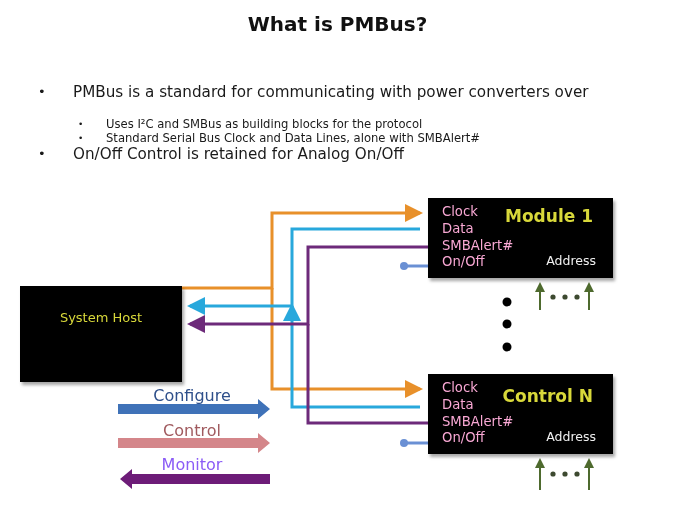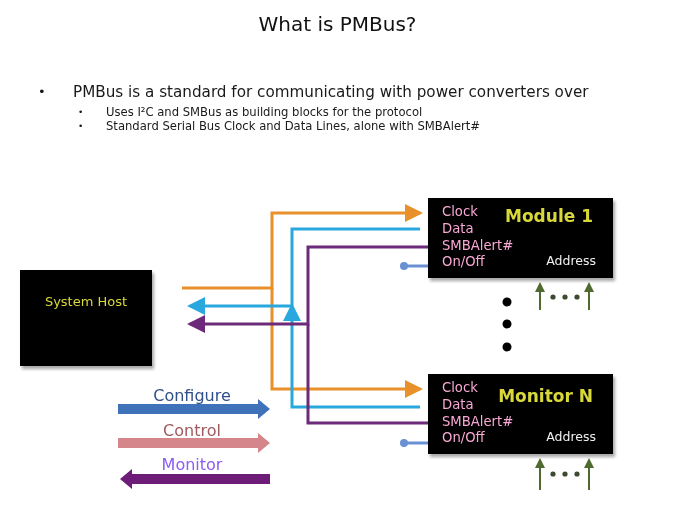--- a/index.html
+++ b/index.html
@@ -2,21 +2,21 @@
 <html><head>
 <meta charset="utf-8">
 <style>
   html, body { margin: 0; padding: 0; }
   body {
     width: 675px; height: 506px; background: #ffffff; position: relative; overflow: hidden;
     font-family: "DejaVu Sans", sans-serif;
   }
   .title {
     position: absolute; left: 0; top: 12px; width: 675px; text-align: center;
-    font-family: "DejaVu Sans", sans-serif; font-weight: normal; font-size: 20px; color: #111;
+    font-family: "DejaVu Sans", sans-serif; font-weight: bold; font-size: 20px; color: #111;
   }
   .bullets { position: absolute; left: 38px; top: 83px; width: 600px; color: #1a1a1a; }
   .b1 { position: relative; padding-left: 35px; font-size: 15.2px; line-height: 18px; }
   .b1::before { content: "•"; position: absolute; left: 0; top: 0; font-size: 13px; }
   .b2 { position: relative; padding-left: 68px; font-size: 11.6px; line-height: 14px; }
   .b2::before { content: "•"; position: absolute; left: 40px; top: 0; font-size: 9px; }
   .box { position: absolute; background: #000; box-shadow: 2px 3px 3px rgba(0,0,0,0.35); }
   .host-label {
     position: absolute; left: 0; top: 22px; width: 100%; text-align: center;
     color: #d8d83a; font-size: 13px; line-height: 20px; font-family: "DejaVu Sans", sans-serif;
@@ -27,22 +27,23 @@
   .legend-label { position: absolute; font-weight: normal; font-size: 16px; text-align: center; width: 160px; }
   svg { position: absolute; left: 0; top: 0; }
 </style>
 </head>
 <body>
 
 <div class="title">What is PMBus?</div>
 
 <div class="bullets">
   <div class="b1"><span>PMBus is a standard for communicating with power converters over</span></div>
-  <div class="b2" style="margin-top:4px"><span>Uses I²C and SMBus as building blocks for the protocol</span></div>
+  <div class="b2" style="margin-top:16px"><span>Uses I²C and SMBus as building blocks for the protocol</span></div>
   <div class="b2"><span>Standard Serial  Bus Clock and Data Lines, alone with SMBAlert#</span></div>
+  <div class="b1"><span>On/Off Control is retained for Analog On/Off</span></div>
 </div>
 
 <svg width="675" height="506">
   <defs>
     <marker id="mO" markerWidth="6" markerHeight="6" refX="5" refY="3" orient="auto">
         <path d="M0,0 L6,3 L0,6 z" fill="#e8902a"></path>
       </marker>
     <marker id="mB" markerWidth="6" markerHeight="6" refX="5" refY="3" orient="auto">
         <path d="M0,0 L6,3 L0,6 z" fill="#28a8dc"></path>
       </marker>
@@ -82,21 +83,21 @@
 
   <circle cx="507" cy="302" r="4.5" fill="#000"></circle>
   <circle cx="507" cy="324" r="4.5" fill="#000"></circle>
   <circle cx="507" cy="347" r="4.5" fill="#000"></circle>
 
   <polygon points="118,404 258,404 258,399 270,409 258,419 258,414 118,414" fill="#3f72b8"></polygon>
   <polygon points="118,438 258,438 258,433 270,443 258,453 258,448 118,448" fill="#d4868a"></polygon>
   <polygon points="270,474 132,474 132,469 120,479 132,489 132,484 270,484" fill="#6d1c78"></polygon>
 </svg>
 
-<div class="box" style="left:20px;top:270px;width:132px;height:96px;">
+<div class="box" style="left:20px;top:286px;width:162px;height:96px;">
   <div class="host-label">
     <div>System Host</div>
   </div>
 </div>
 
 <div class="box" style="left:428px;top:198px;width:185px;height:80px;">
   <div class="mod-lines">
     <div>Clock</div>
     <div>Data</div>
     <div>SMBAlert#</div>
@@ -106,19 +107,19 @@
   <div class="mod-addr">Address</div>
 </div>
 
 <div class="box" style="left:428px;top:374px;width:185px;height:80px;">
   <div class="mod-lines">
     <div>Clock</div>
     <div>Data</div>
     <div>SMBAlert#</div>
     <div>On/Off</div>
   </div>
-  <div class="mod-title" style="top:12px">Monitor N</div>
+  <div class="mod-title" style="top:12px">Control N</div>
   <div class="mod-addr">Address</div>
 </div>
 
 <div class="legend-label" style="left:112px;top:386px;color:#2e4f8a;">Configure</div>
 <div class="legend-label" style="left:112px;top:421px;color:#a05a5e;">Control</div>
 <div class="legend-label" style="left:112px;top:455px;color:#8b5cf6;">Monitor</div>
 
 </body></html>

